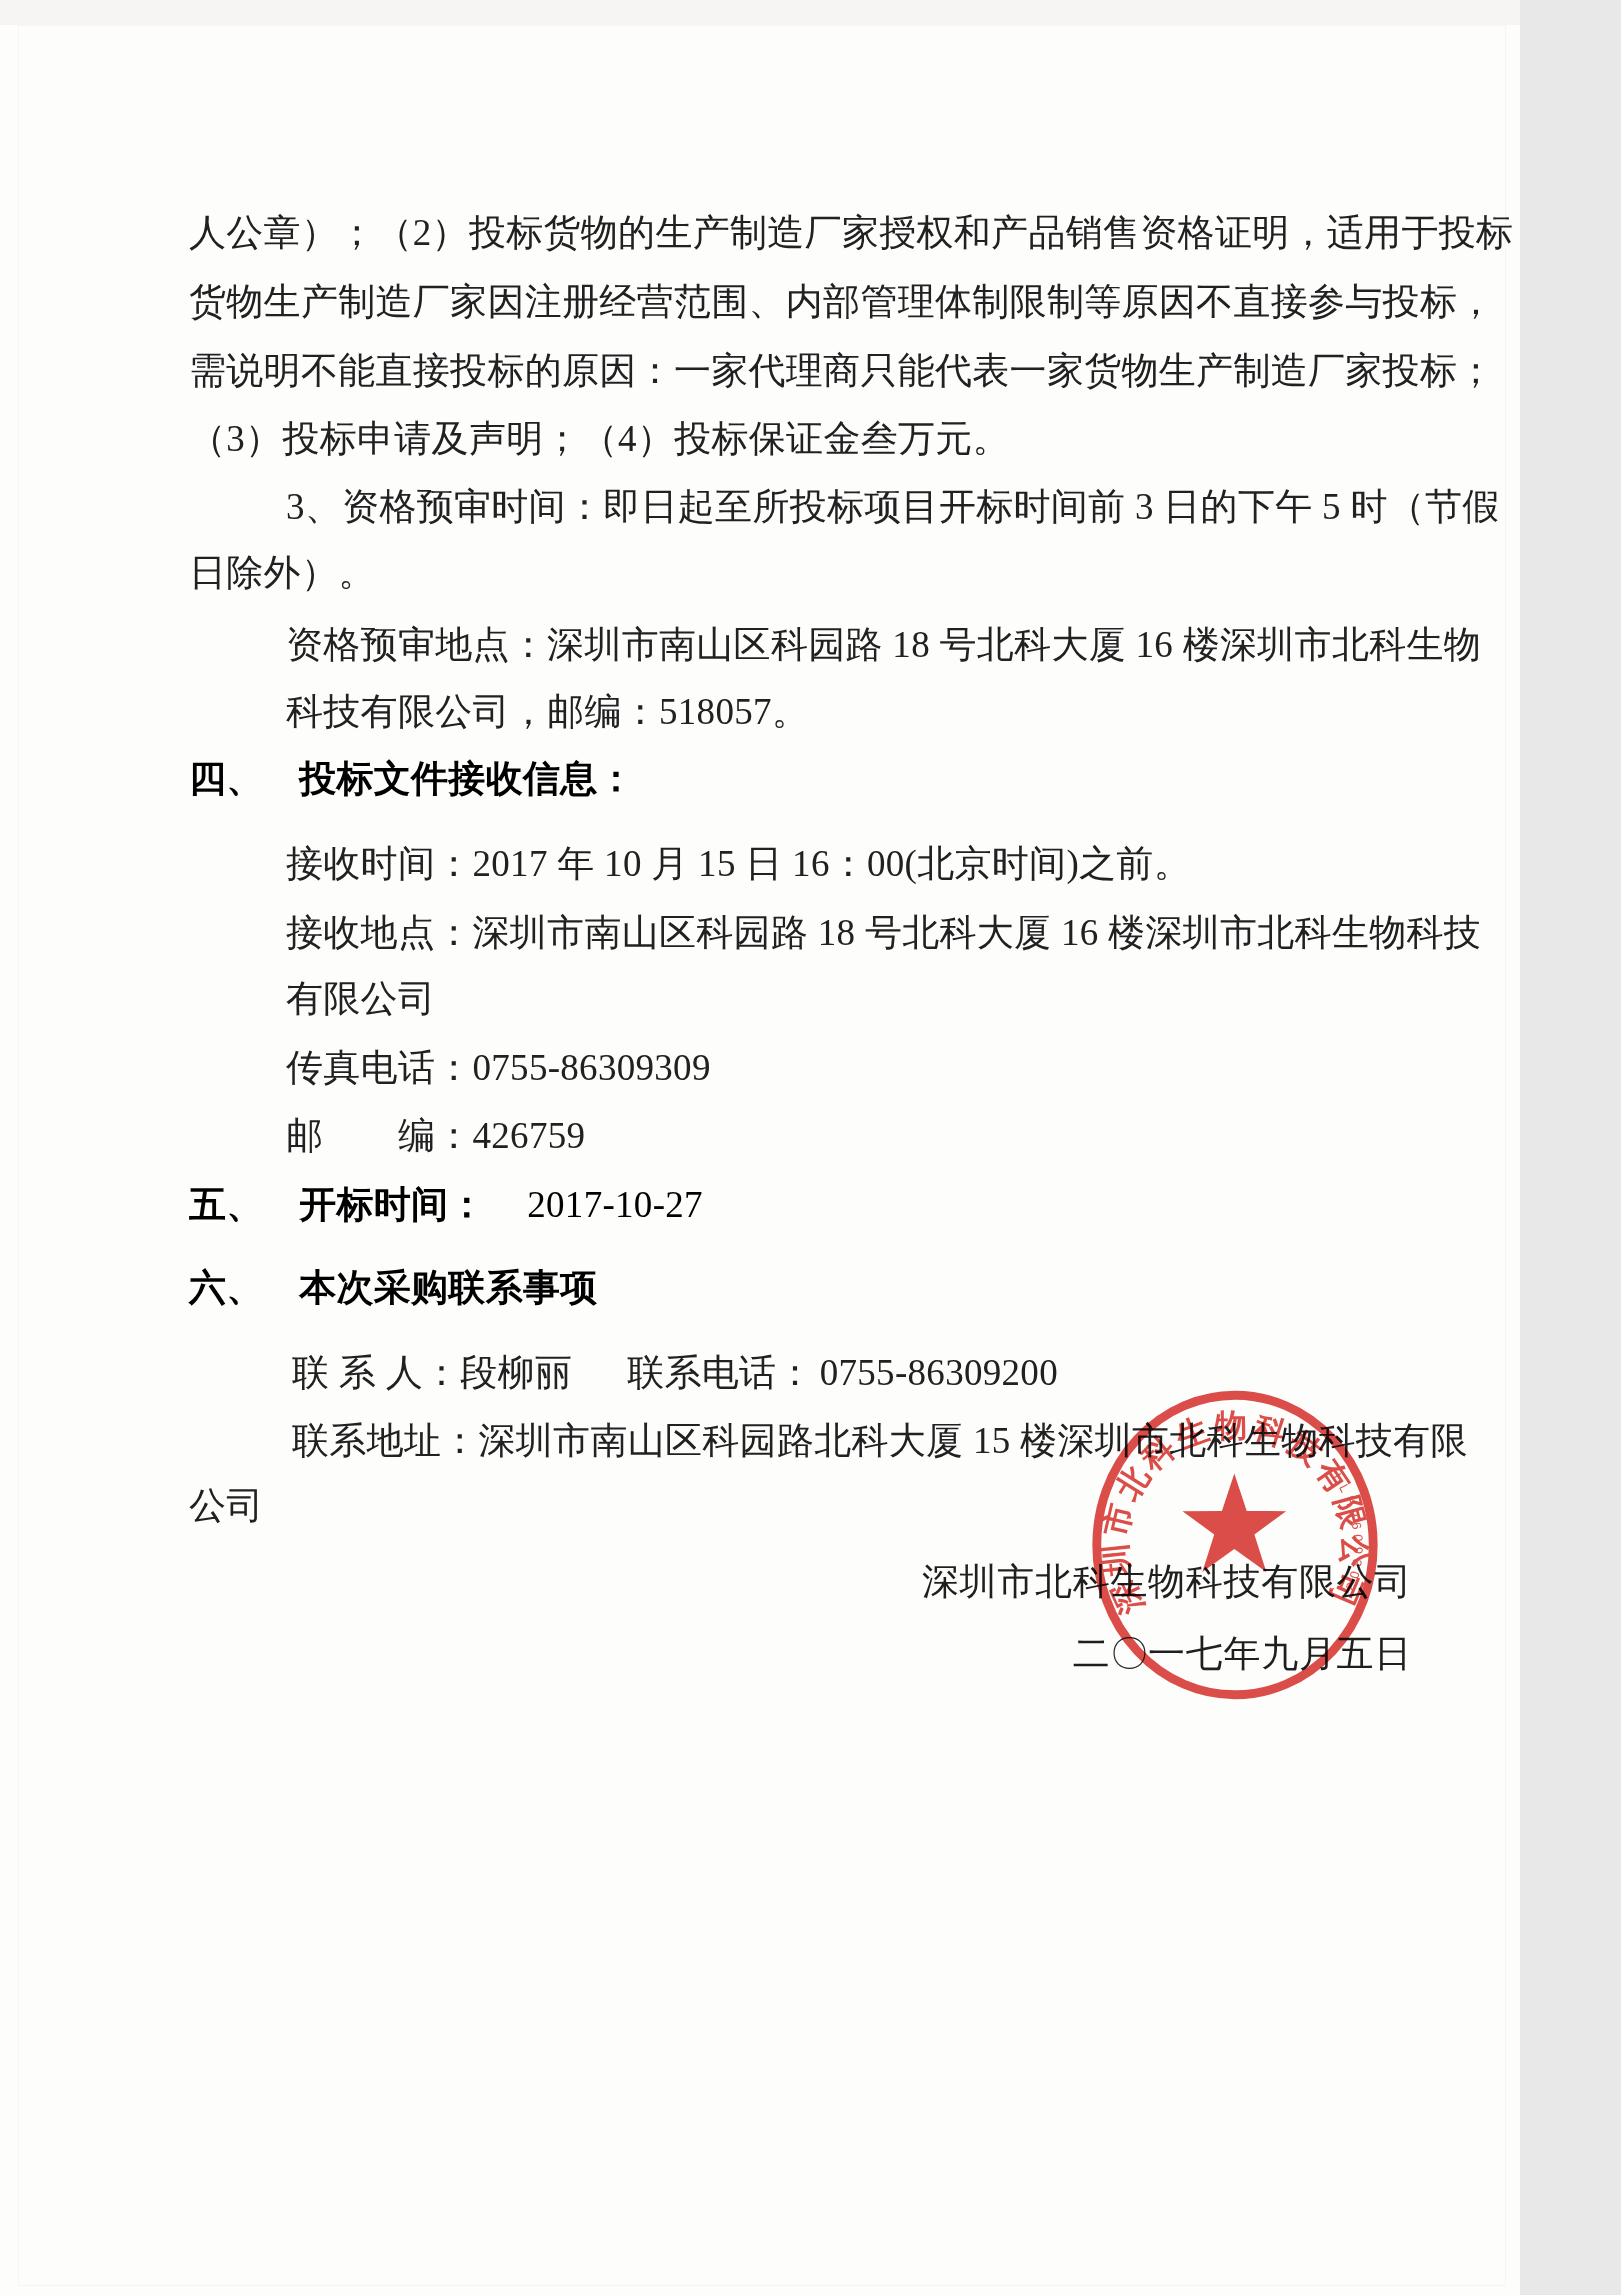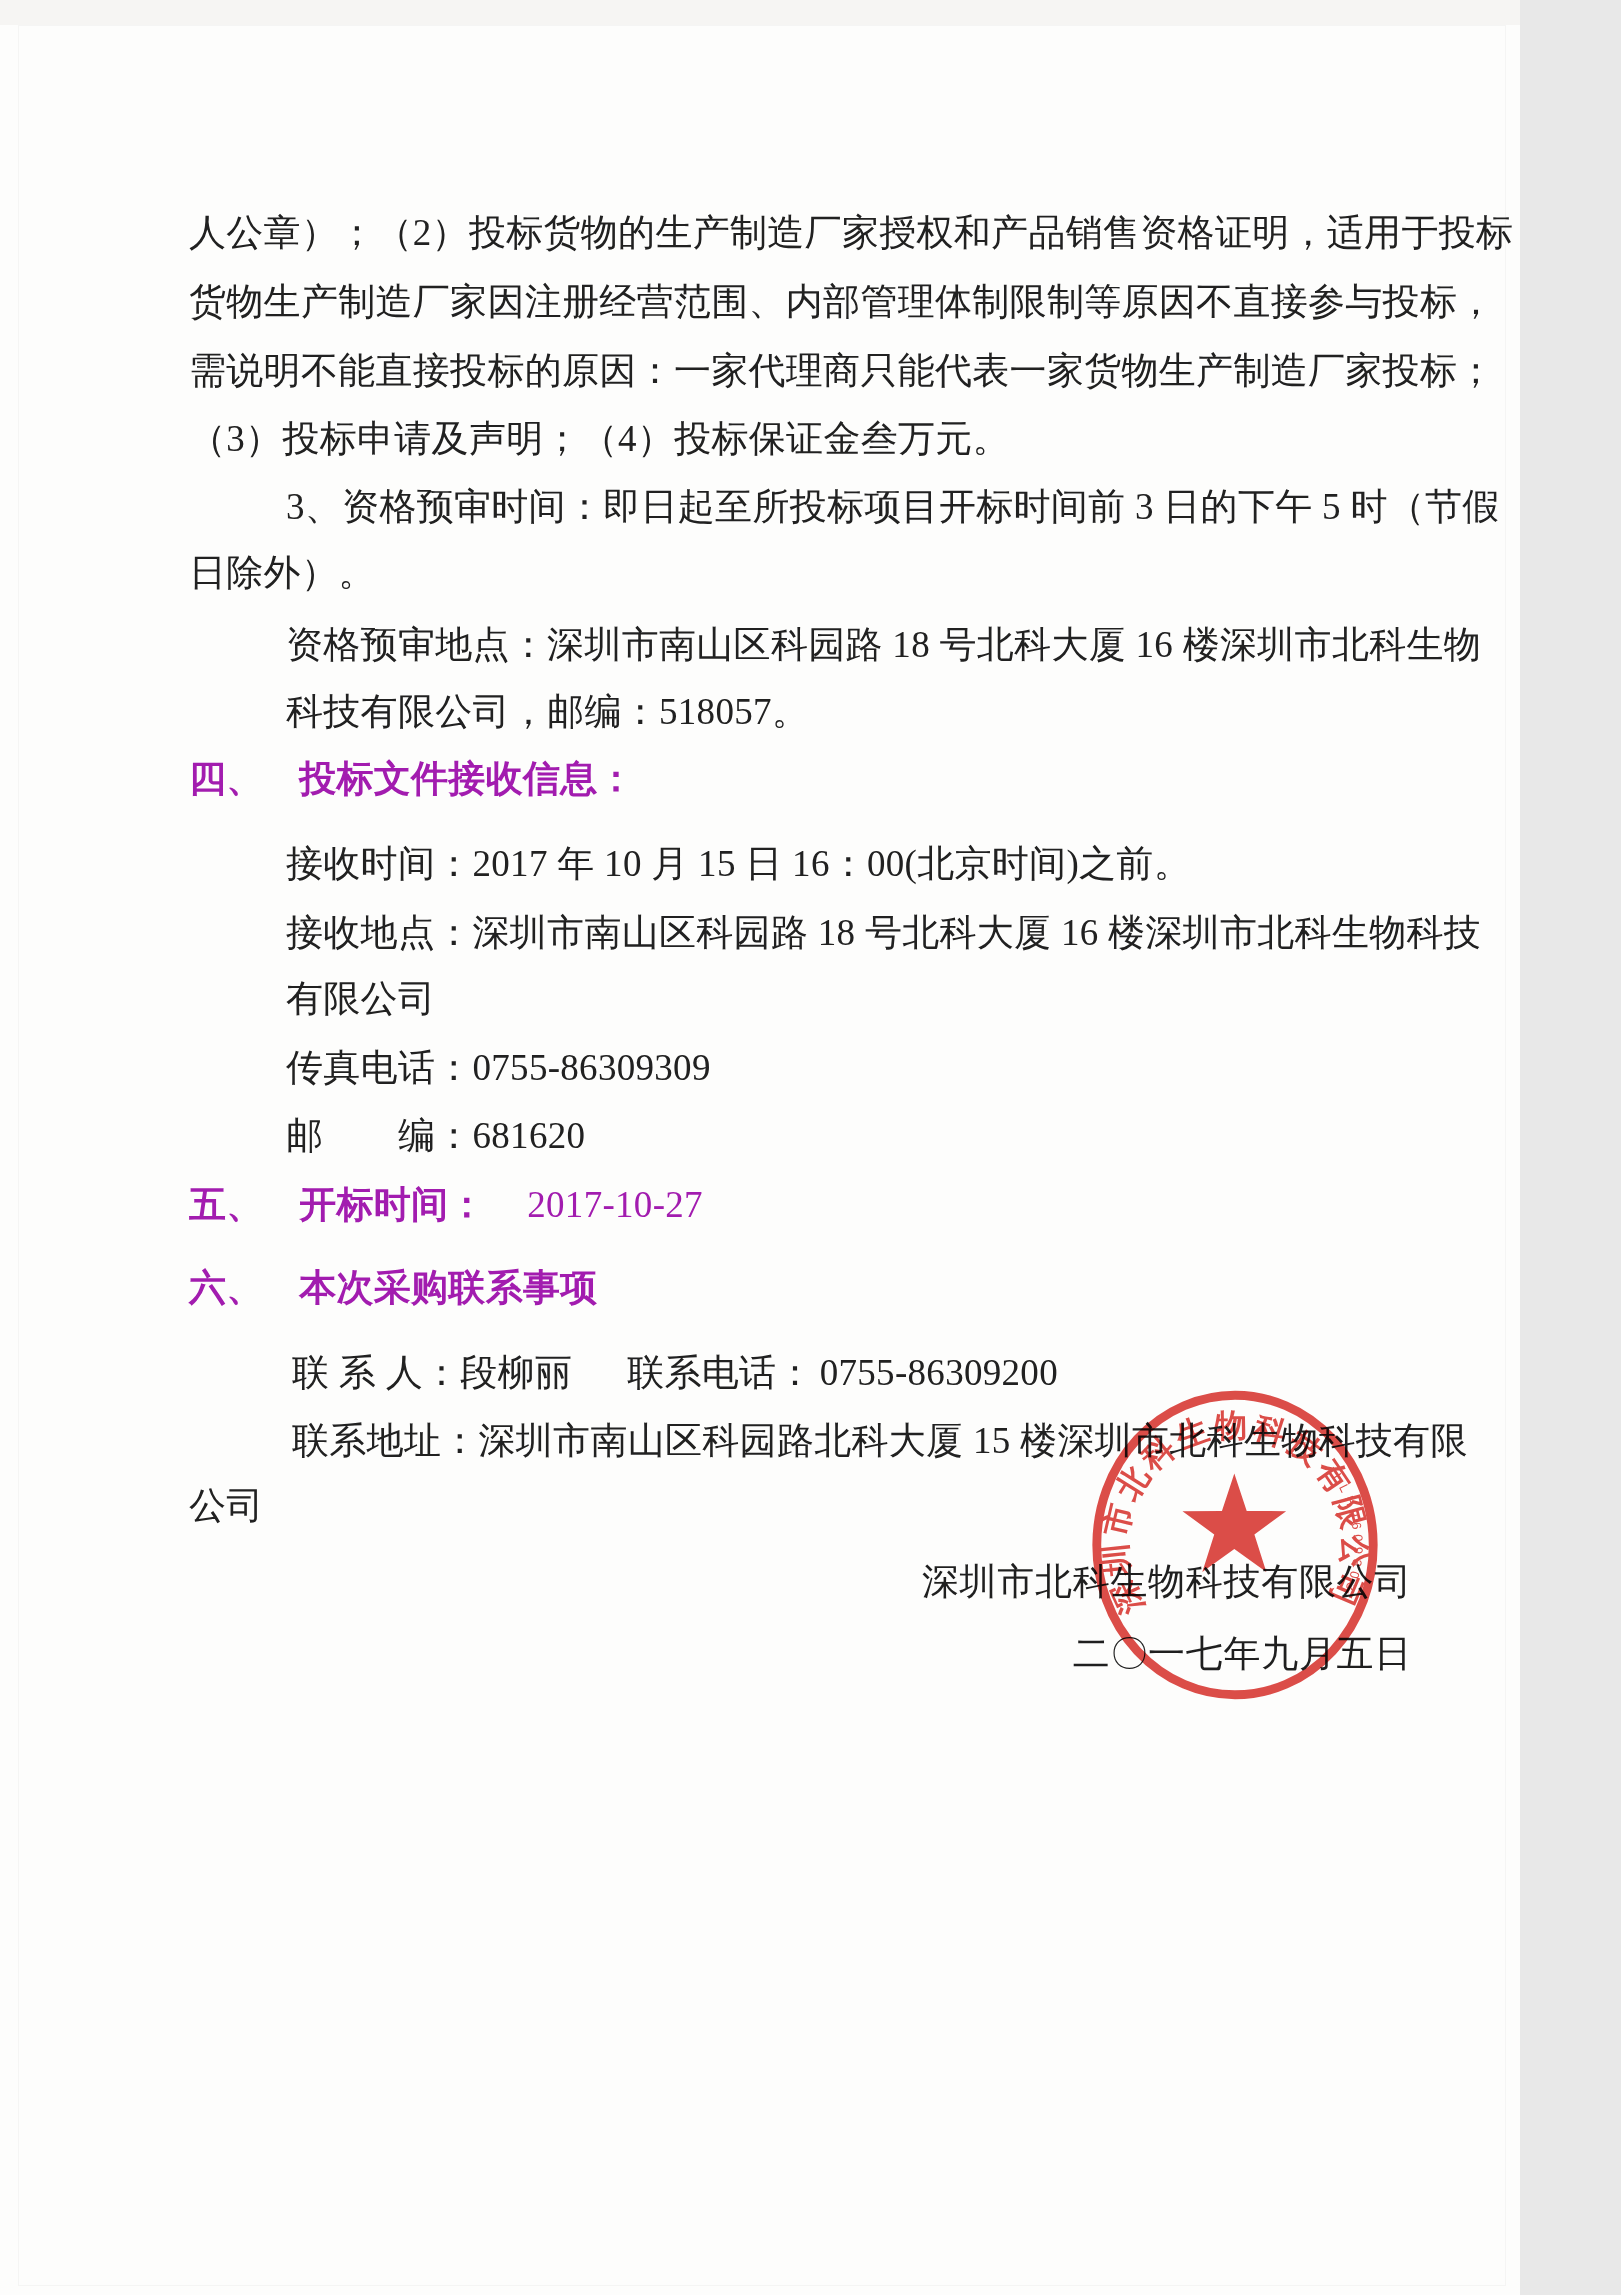--- a/index.html
+++ b/index.html
@@ -18,21 +18,21 @@
     left:189px;
     font-size:37px;
     line-height:71px;
     height:71px;
     letter-spacing:0.3px;
     white-space:nowrap;
     color:#212121;
   }
   .ind{left:286px;}
   .ind2{left:292px;}
-  .heading{font-weight:bold;color:#a21caf;}
+  .heading{font-weight:bold;color:#000000;}
   .hnum{display:inline-block;}
   .htitle{display:inline-block;margin-left:26px;}
   .hval{font-weight:normal;margin-left:32px;}
   .gap80{display:inline-block;margin-left:55px;}
   .gap34{display:inline-block;margin-left:6px;}
   .right-line{
     position:absolute;
     right:108px;
     font-size:37px;
     line-height:71px;height:71px;
@@ -78,21 +78,21 @@
   <div class="ln ind" style="top:676px">科技有限公司，邮编：518057。</div>
 
   <div class="ln heading" style="top:743px">
     <span class="hnum">四、</span>
     <span class="htitle">投标文件接收信息：</span>
   </div>
   <div class="ln ind" style="top:828px">接收时间：2017 年 10 月 15 日 16：00(北京时间)之前。</div>
   <div class="ln ind" style="top:897px">接收地点：深圳市南山区科园路 18 号北科大厦 16 楼深圳市北科生物科技</div>
   <div class="ln ind" style="top:963px">有限公司</div>
   <div class="ln ind" style="top:1032px">传真电话：0755-86309309</div>
-  <div class="ln ind" style="top:1100px">邮　　编：681620</div>
+  <div class="ln ind" style="top:1100px">邮　　编：426759</div>
 
   <div class="ln heading" style="top:1169px">
     <span class="hnum">五、</span>
     <span class="htitle">开标时间：</span>
     <span class="hval">2017-10-27</span>
   </div>
 
   <div class="ln heading" style="top:1252px">
     <span class="hnum">六、</span>
     <span class="htitle">本次采购联系事项</span>

